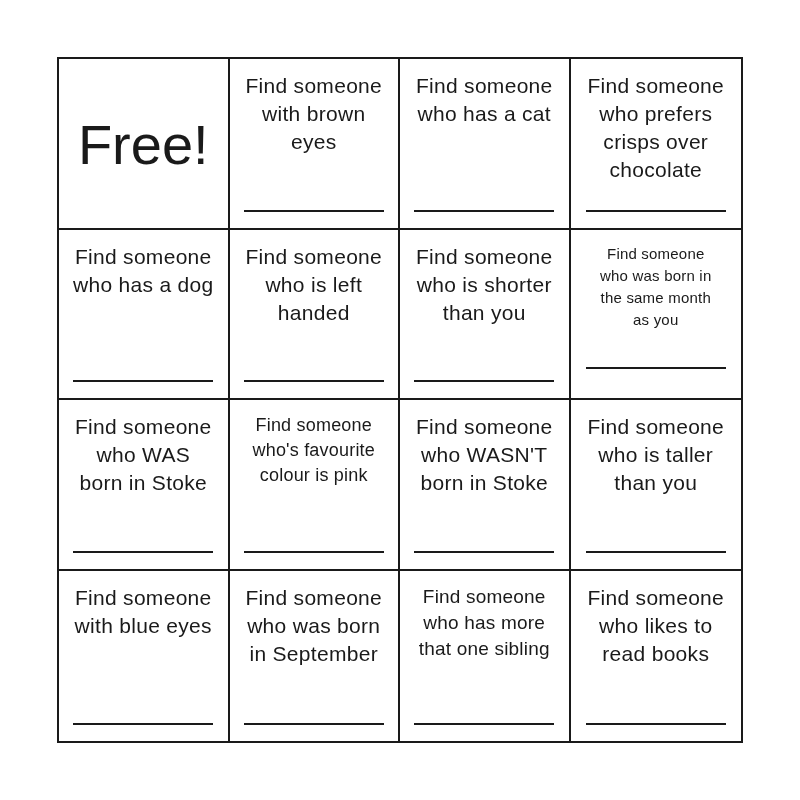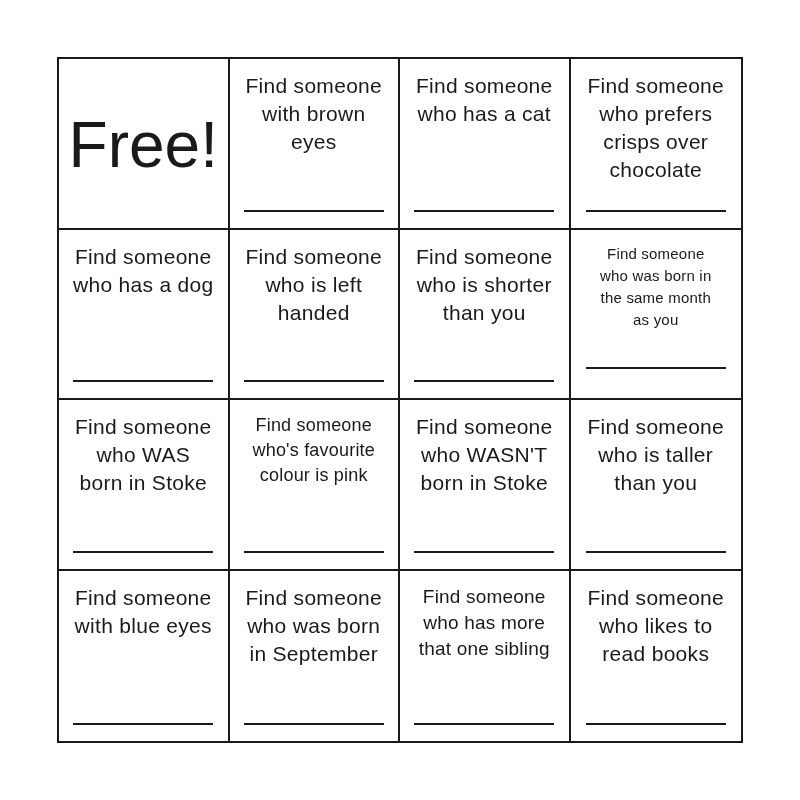--- a/index.html
+++ b/index.html
@@ -49,21 +49,21 @@
 
   .cell-text {
     white-space: pre-line;
     color: #1a1a1a;
   }
   .style-normal .cell-text { font-size: 21px; line-height: 28px; letter-spacing: 0.3px; }
   .style-m19   .cell-text { font-size: 19px; line-height: 26px; letter-spacing: 0.2px; }
   .style-m18   .cell-text { font-size: 18px; line-height: 25px; letter-spacing: 0.2px; }
   .style-small .cell-text { font-size: 15px; line-height: 22px; letter-spacing: 0.2px; }
   .style-large { justify-content: center; }
-  .style-large .cell-text { font-size: 64px; line-height: 70px; letter-spacing: 0px; }
+  .style-large .cell-text { font-size: 56px; line-height: 70px; letter-spacing: 0px; }
 
   .blank-line {
     position: absolute;
     bottom: 16px;
     left: 50%;
     transform: translateX(-50%);
     width: 140px;
     height: 0;
     border-bottom: 2px solid #1a1a1a;
   }

